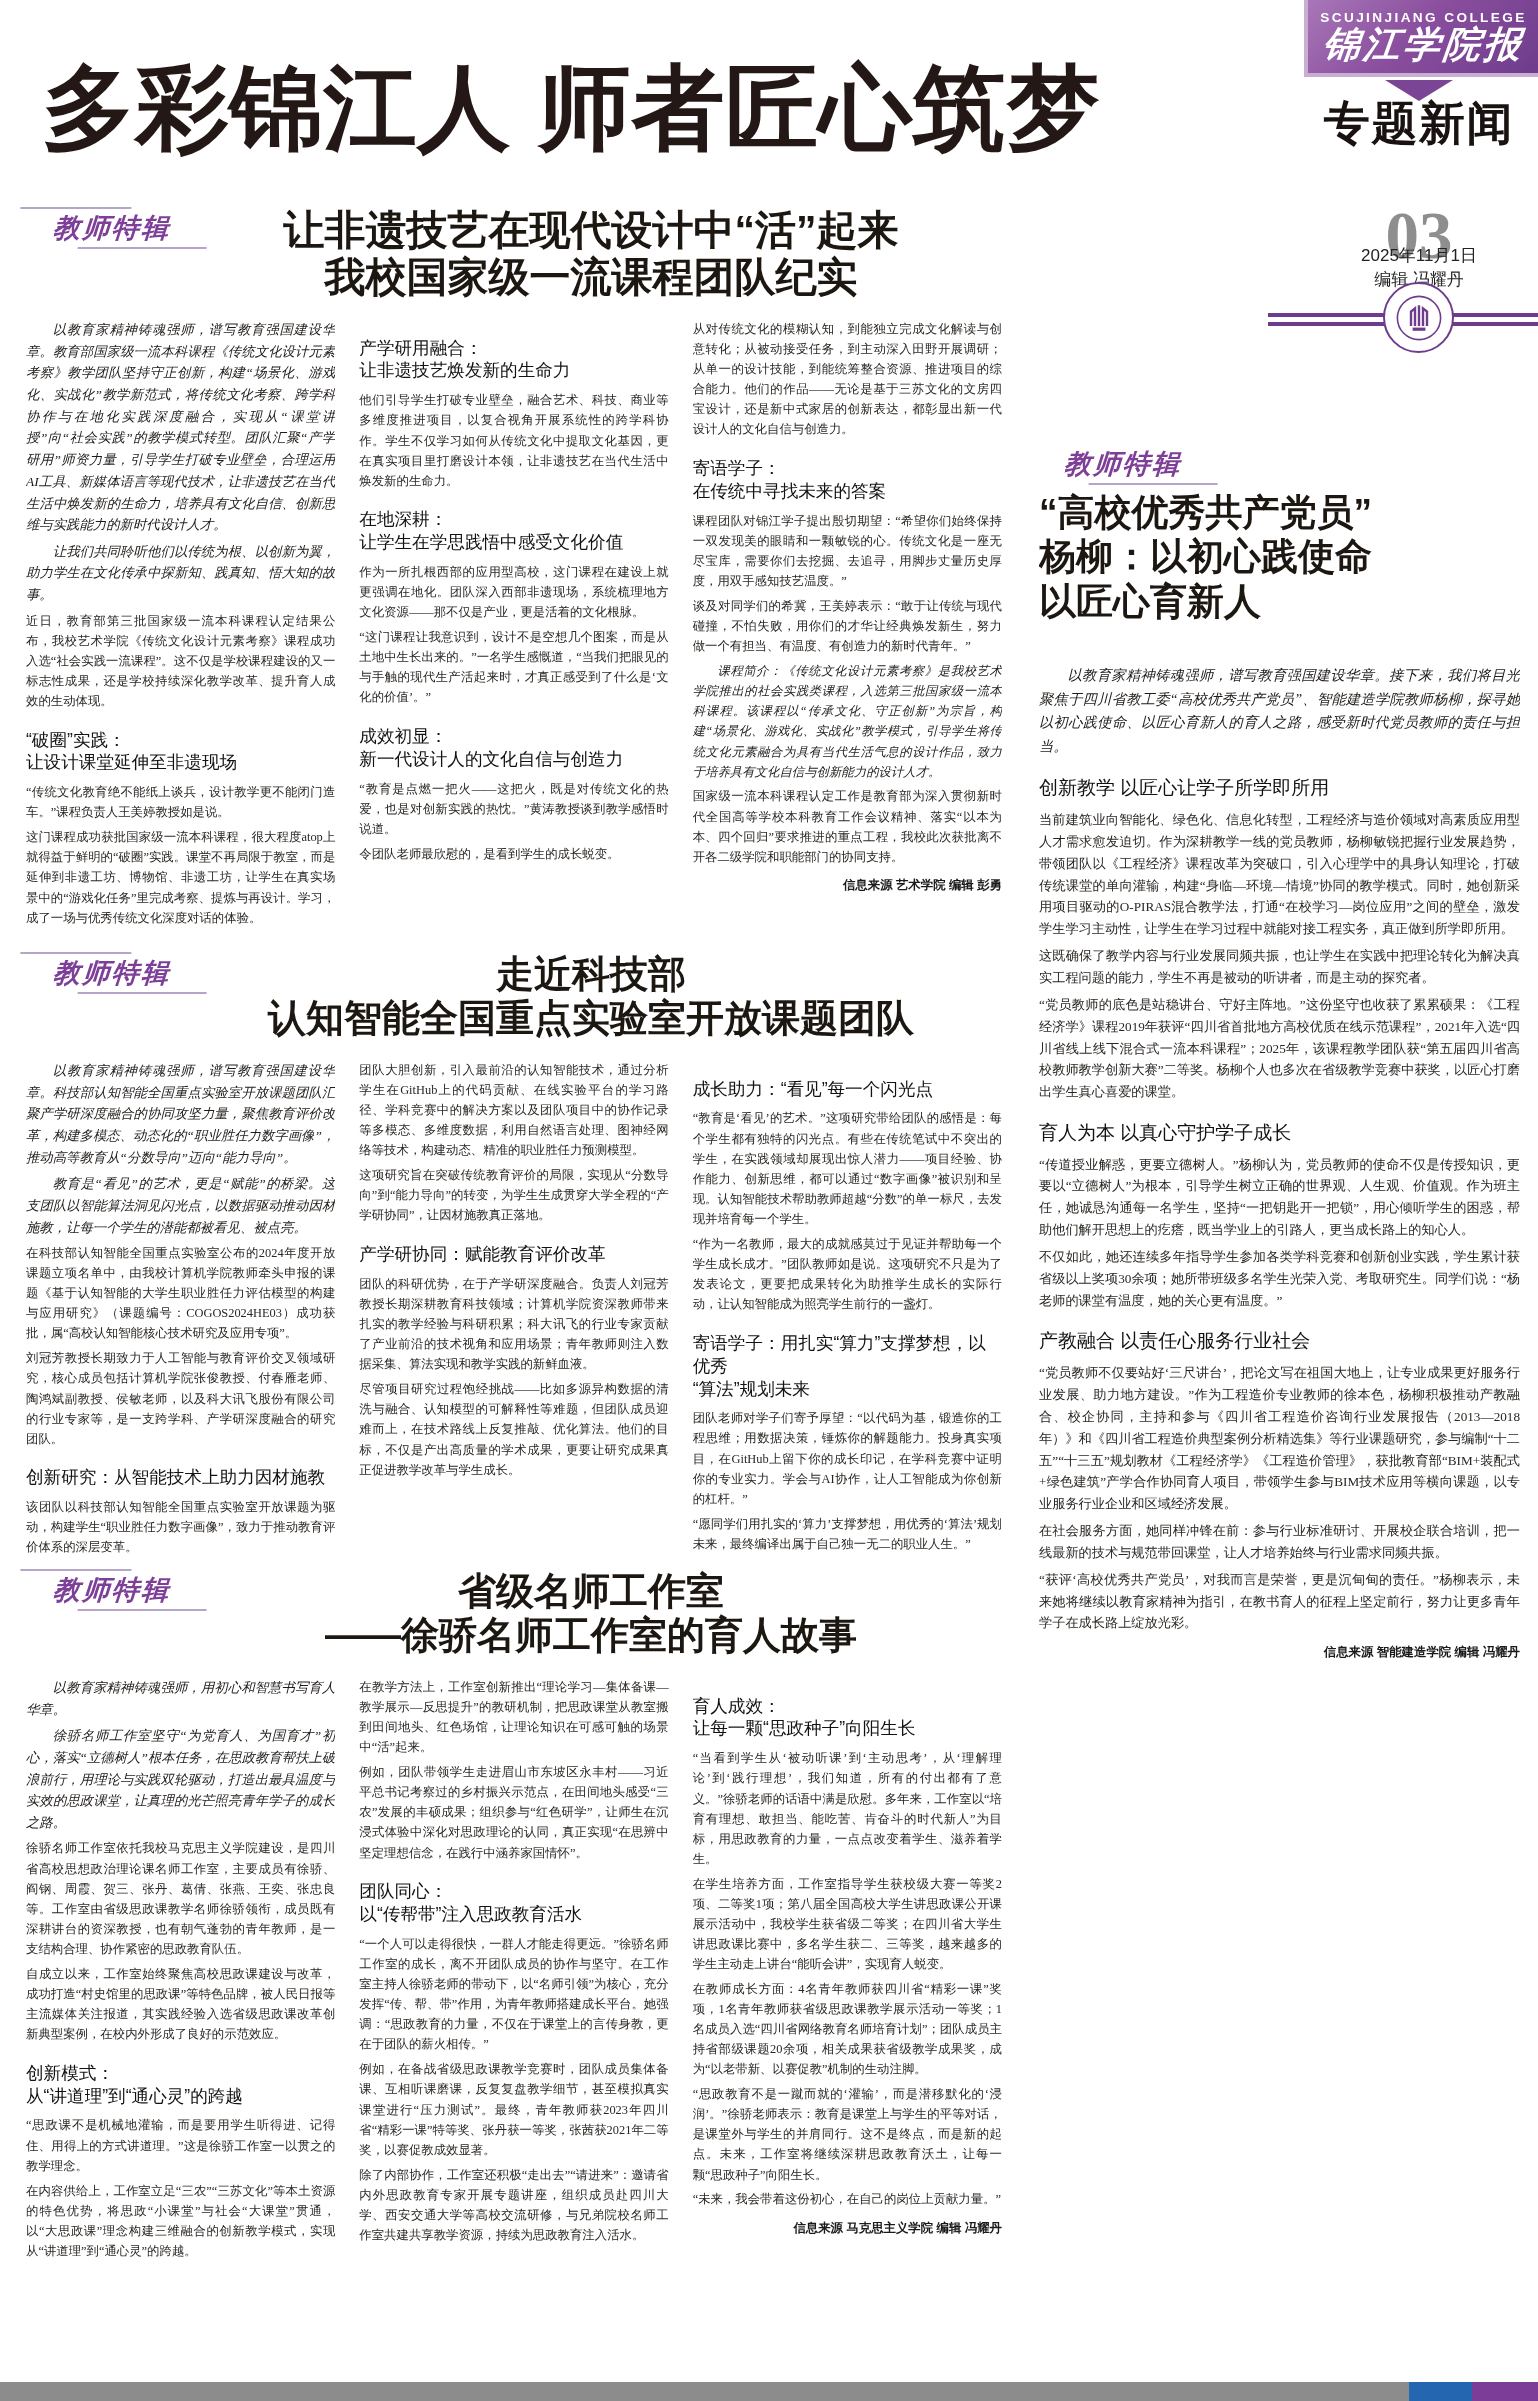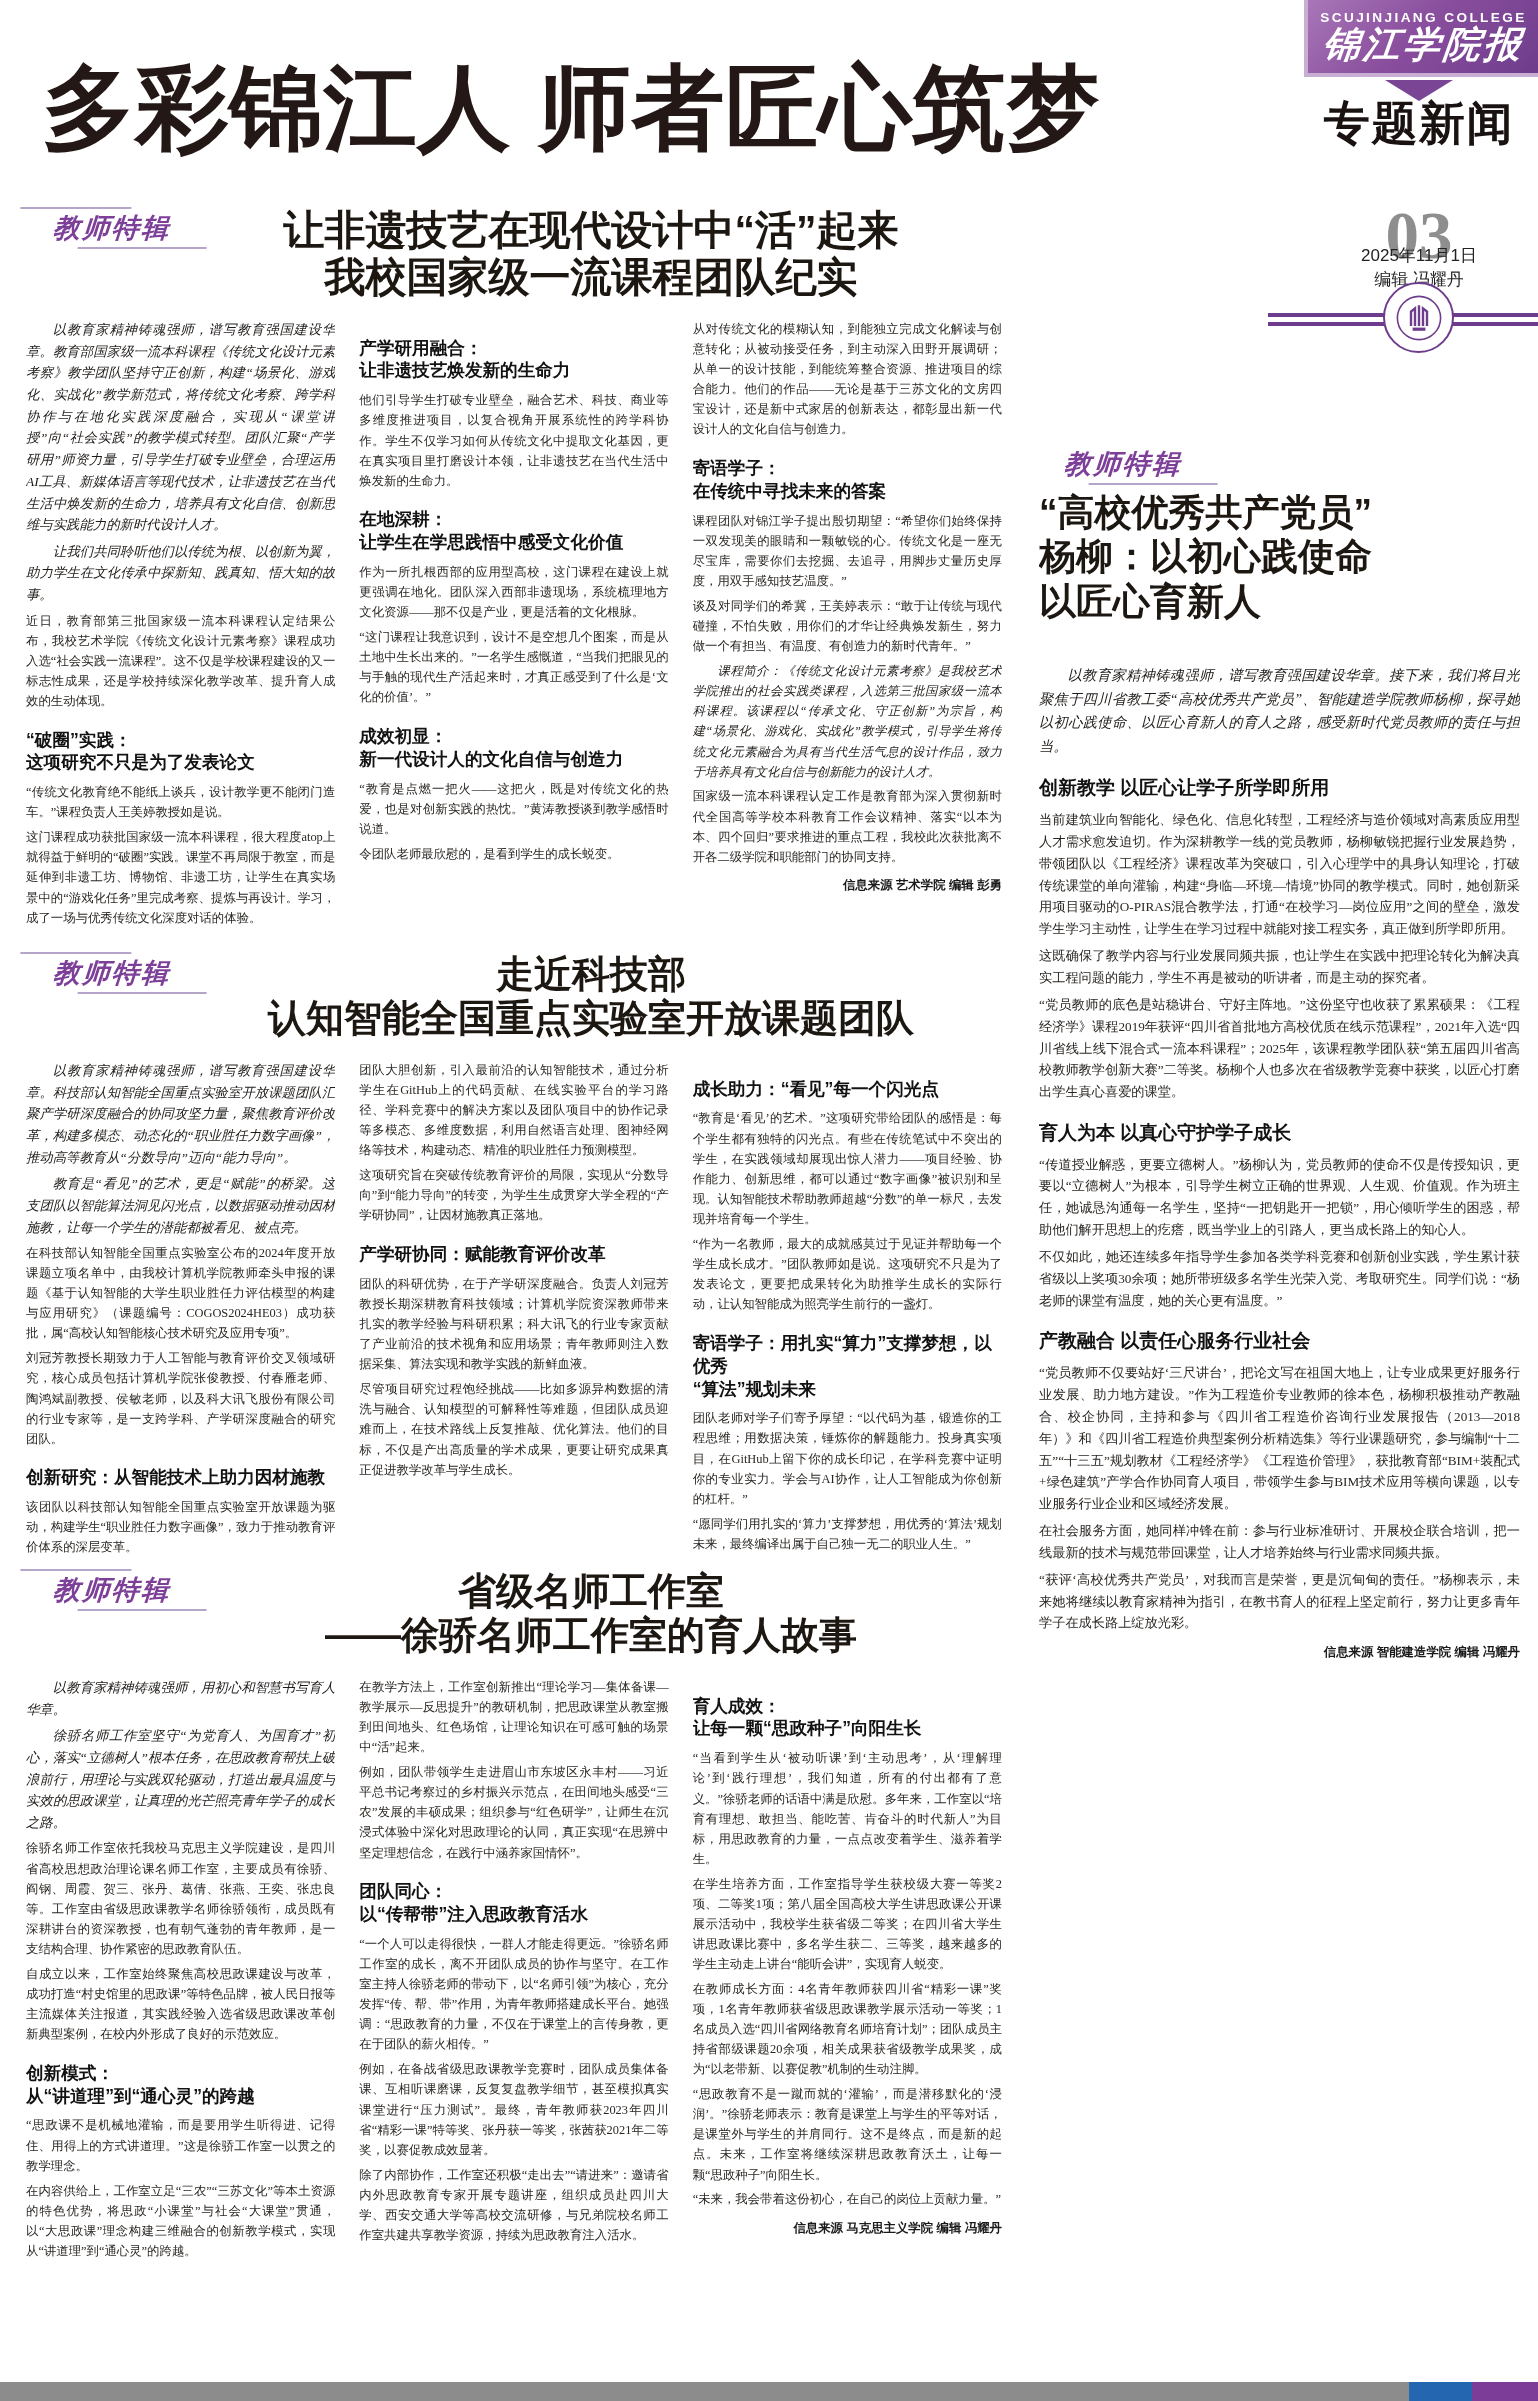--- a/index.html
+++ b/index.html
@@ -56,21 +56,21 @@
   .cols-4{left:26px;top:1677px;width:976px;height:699px;}
   .col{flex:1 1 0;overflow:hidden;font-size:12.4px;line-height:1.62;text-align:justify;}
   .sidebar{position:absolute;left:1039px;top:449px;width:481px;height:1927px;overflow:hidden;}
   .side-body{position:absolute;left:0;top:215px;width:481px;height:1712px;overflow:hidden;
         font-size:13.2px;line-height:1.66;text-align:justify;}
   
   .blk{margin:0 0 4.8px 0;}
   .blk.body,.blk.lead,.blk.intro{text-indent:2em;}
   .blk.lead{font-style:italic;font-size:1.08em;color:#1f1b18;}
   .blk.intro{font-style:italic;color:#1f1b18;}
-  .blk.subhead{font-family:"Liberation Sans","DejaVu Sans",sans-serif;font-weight:700;
+  .blk.subhead{font-family:"Liberation Sans","DejaVu Sans",sans-serif;font-weight:400;
         font-size:17.6px;line-height:1.3;color:#121212;margin:17.6px 0 8px 0;
         white-space:pre-line;text-align:left;text-indent:0;}
   .side-body .blk.subhead{font-size:19px;}
   .blk.source{font-family:"Liberation Sans",sans-serif;font-weight:700;font-size:12.4px;
         text-align:right;text-indent:0;margin-top:8px;color:#1a1a1a;}
   
   .footer-bar{position:absolute;left:0;bottom:0;width:1539px;height:19px;background:#8c8c8c;}
   .footer-blue{position:absolute;left:1409px;bottom:0;width:63px;height:19px;background:#2566b0;}
   .footer-purple{position:absolute;left:1472px;bottom:0;width:67px;height:19px;background:#7c3d98;}
 </style>
@@ -103,21 +103,21 @@
   <div class="art-headline hl-1">
     <div>让非遗技艺在现代设计中“活”起来</div>
     <div>我校国家级一流课程团队纪实</div>
   </div>
   <div class="cols cols-1">
     <div class="col">
         <p class="blk lead">以教育家精神铸魂强师，谱写教育强国建设华章。教育部国家级一流本科课程《传统文化设计元素考察》教学团队坚持守正创新，构建“场景化、游戏化、实战化”教学新范式，将传统文化考察、跨学科协作与在地化实践深度融合，实现从“课堂讲授”向“社会实践”的教学模式转型。团队汇聚“产学研用”师资力量，引导学生打破专业壁垒，合理运用AI工具、新媒体语言等现代技术，让非遗技艺在当代生活中焕发新的生命力，培养具有文化自信、创新思维与实践能力的新时代设计人才。</p>
         <p class="blk lead">让我们共同聆听他们以传统为根、以创新为翼，助力学生在文化传承中探新知、践真知、悟大知的故事。</p>
         <p class="blk p">近日，教育部第三批国家级一流本科课程认定结果公布，我校艺术学院《传统文化设计元素考察》课程成功入选“社会实践一流课程”。这不仅是学校课程建设的又一标志性成果，还是学校持续深化教学改革、提升育人成效的生动体现。</p>
         <h3 class="blk subhead">“破圈”实践：
-这项研究不只是为了发表论文</h3>
+让设计课堂延伸至非遗现场</h3>
         <p class="blk p">“传统文化教育绝不能纸上谈兵，设计教学更不能闭门造车。”课程负责人王美婷教授如是说。</p>
         <p class="blk p">这门课程成功获批国家级一流本科课程，很大程度atop上就得益于鲜明的“破圈”实践。课堂不再局限于教室，而是延伸到非遗工坊、博物馆、非遗工坊，让学生在真实场景中的“游戏化任务”里完成考察、提炼与再设计。学习，成了一场与优秀传统文化深度对话的体验。</p>
       </div>
     <div class="col">
         <h3 class="blk subhead">产学研用融合：
 让非遗技艺焕发新的生命力</h3>
         <p class="blk p">他们引导学生打破专业壁垒，融合艺术、科技、商业等多维度推进项目，以复合视角开展系统性的跨学科协作。学生不仅学习如何从传统文化中提取文化基因，更在真实项目里打磨设计本领，让非遗技艺在当代生活中焕发新的生命力。</p>
         <h3 class="blk subhead">在地深耕：
 让学生在学思践悟中感受文化价值</h3>
         <p class="blk p">作为一所扎根西部的应用型高校，这门课程在建设上就更强调在地化。团队深入西部非遗现场，系统梳理地方文化资源——那不仅是产业，更是活着的文化根脉。</p>

